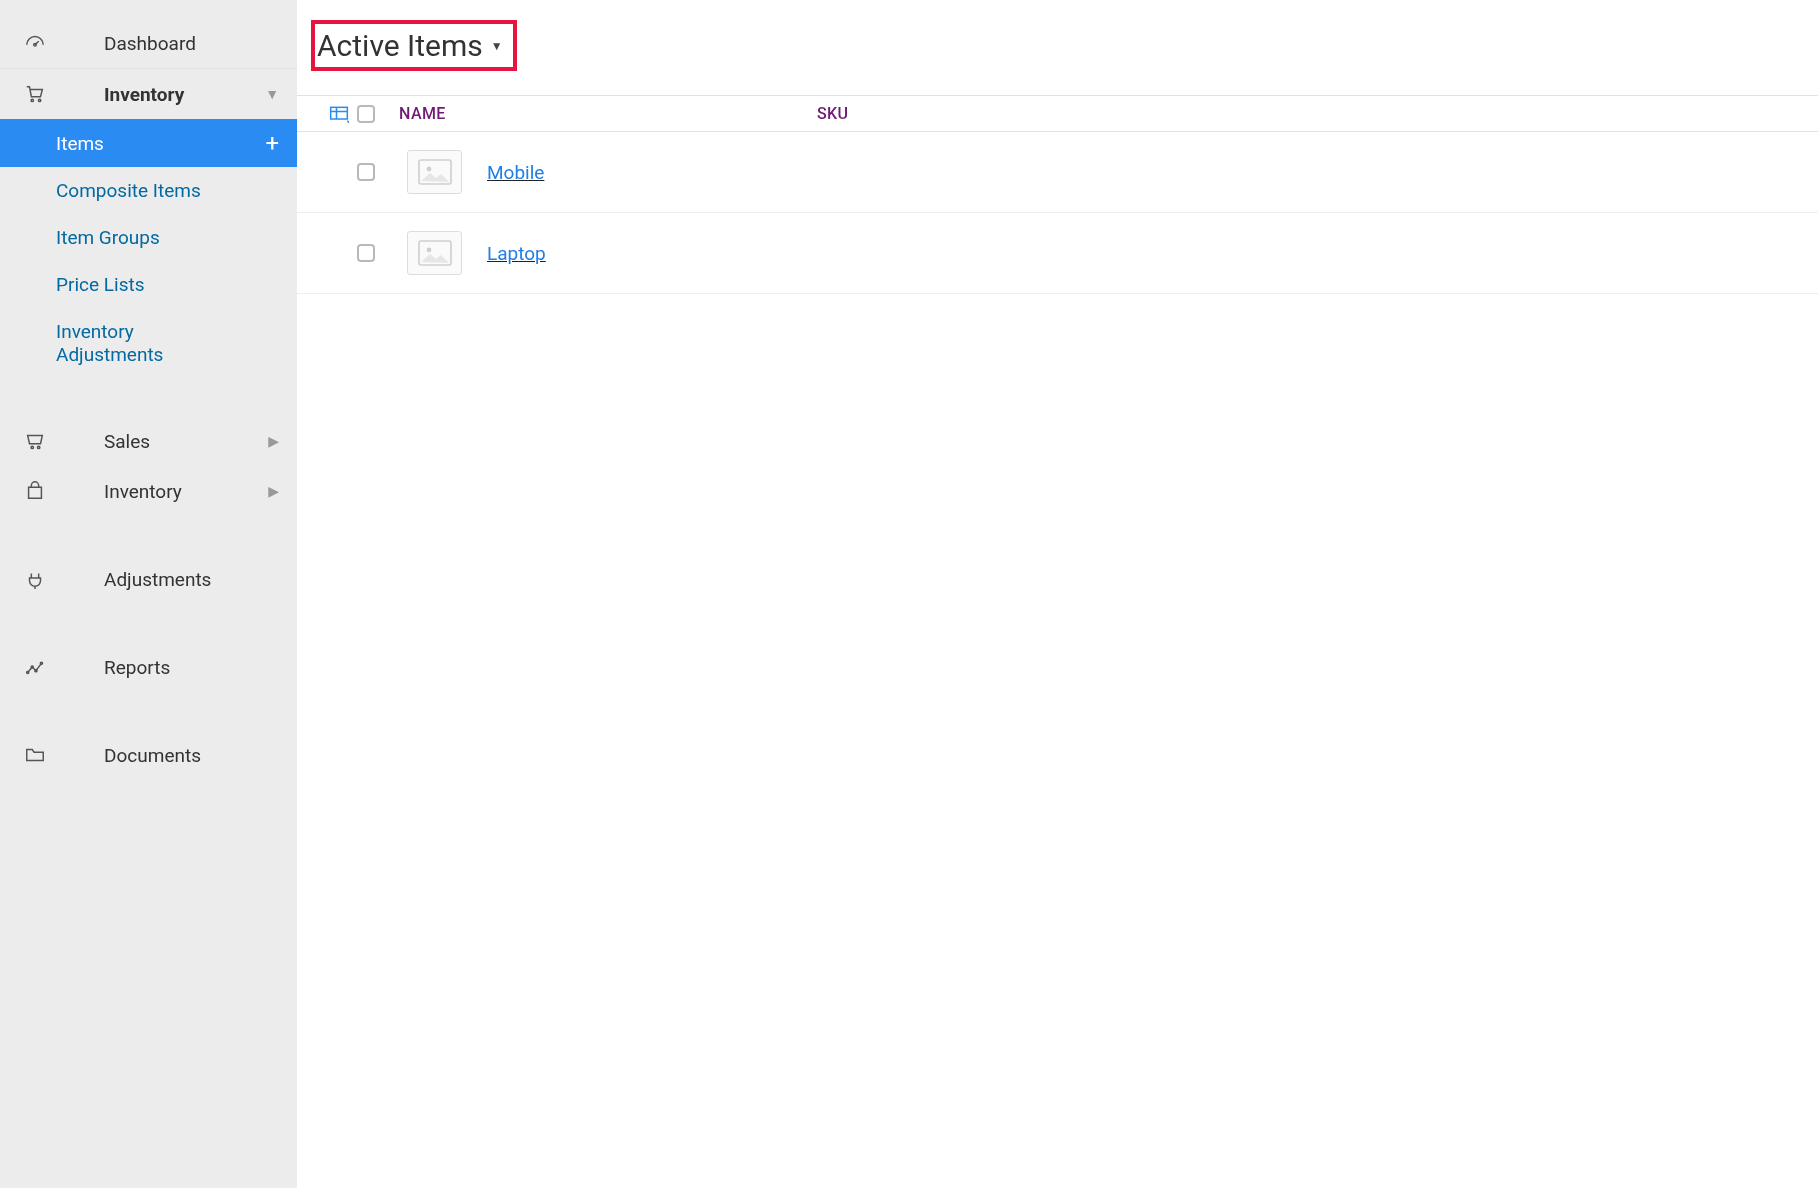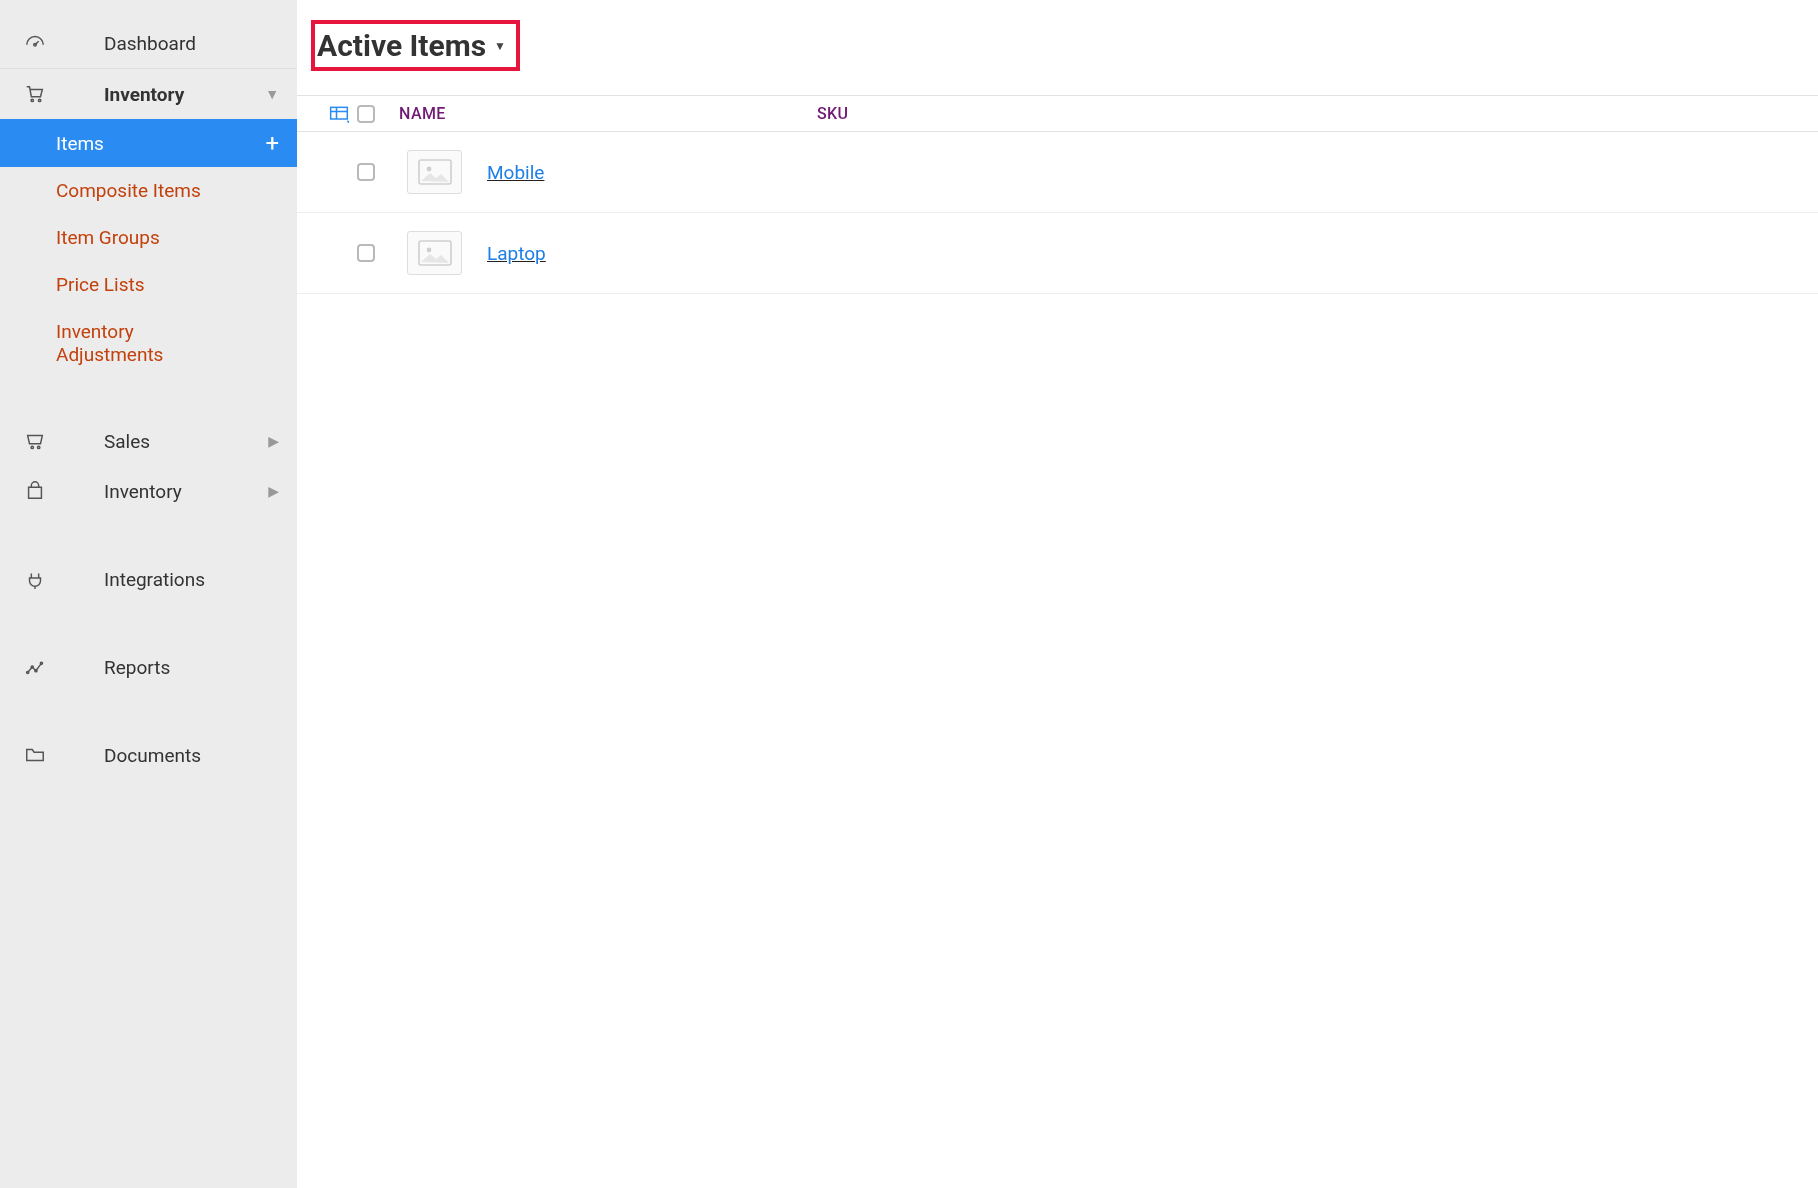--- a/index.html
+++ b/index.html
@@ -6,30 +6,30 @@
   html, body { height: 100%; font-family: -apple-system, BlinkMacSystemFont, "Segoe UI", Roboto, Helvetica, Arial, sans-serif; }
   body { display: flex; background: #fff; color: #222; }
   
   .sidebar { width: 297px; background: #ececec; min-height: 100vh; padding-top: 18px; }
   .nav-item { display: flex; align-items: center; padding: 12px 18px 12px 22px; font-size: 19px; cursor: pointer; color: #333; }
   .nav-item .icon { width: 26px; height: 26px; margin-right: 12px; flex-shrink: 0; display:flex; align-items:center; justify-content:center; }
   .nav-item .label { flex: 1; margin-left: 44px; }
   .nav-item .expand { color: #999; font-size: 14px; }
   .nav-item.section-header { font-weight: 700; }
   .subnav { }
-  .sub-item { display: flex; align-items: center; padding: 12px 18px 12px 56px; font-size: 19px; cursor: pointer; color: #c2410c; }
+  .sub-item { display: flex; align-items: center; padding: 12px 18px 12px 56px; font-size: 19px; cursor: pointer; color: #0369a1; }
   .sub-item.active { background: #2a8cf2; color: #fff; }
   .sub-item .label { flex: 1; }
   .sub-item .plus { font-size: 24px; line-height: 1; }
   .spacer { height: 38px; }
   
   .main { flex: 1; background: #fff; }
   .title-bar { padding: 20px 14px 24px 14px; }
   .title-box { display: inline-flex; align-items: center; border: 4px solid #e6153d; padding: 4px 10px 4px 2px; }
-  .title-box h1 { font-size: 30px; font-weight: 700; color: #333; }
+  .title-box h1 { font-size: 30px; font-weight: 400; color: #333; }
   .title-box .caret { margin-left: 8px; font-size: 12px; color: #444; }
   
   .table-header { display: flex; align-items: center; border-top: 1px solid #e2e2e2; border-bottom: 1px solid #e2e2e2; padding: 8px 0; font-size: 16px; color: #701a75; letter-spacing: 0.4px; }
   .col-toggle { width: 60px; display:flex; justify-content:flex-end; padding-right:8px; }
   .col-checkbox { width: 40px; display: flex; justify-content: flex-start; align-items:center; }
   .col-name { flex: 0 0 420px; padding-left: 2px; font-weight:500; }
   .col-sku { flex: 1; font-weight:500; }
   .checkbox { width: 18px; height: 18px; border: 2px solid #b9b9b9; border-radius: 4px; background: #fff; cursor:pointer; }
   .row { display: flex; align-items: center; border-bottom: 1px solid #eee; padding: 18px 0; text-decoration: underline; }
   .row .col-toggle { }
@@ -111,21 +111,21 @@
   </div>
 
   <div class="spacer"></div>
 
   <div class="nav-item">
     <span class="icon">
       <svg width="22" height="22" viewBox="0 0 24 24" fill="none" stroke="#555" stroke-width="1.6">
           <path d="M8 11V6m8 5V6M6 11h12v3a6 6 0 0 1-12 0v-3zM12 20v3"></path>
         </svg>
     </span>
-    <span class="label">Integrations</span>
+    <span class="label">Adjustments</span>
   </div>
 
   <div class="spacer"></div>
 
   <div class="nav-item">
     <span class="icon">
       <svg width="22" height="22" viewBox="0 0 24 24" fill="none" stroke="#555" stroke-width="1.6">
           <path d="M4 18l5-6 4 4 6-8"></path>
           <circle cx="4" cy="18" r="1.2"></circle>
           <circle cx="9" cy="12" r="1.2"></circle>

